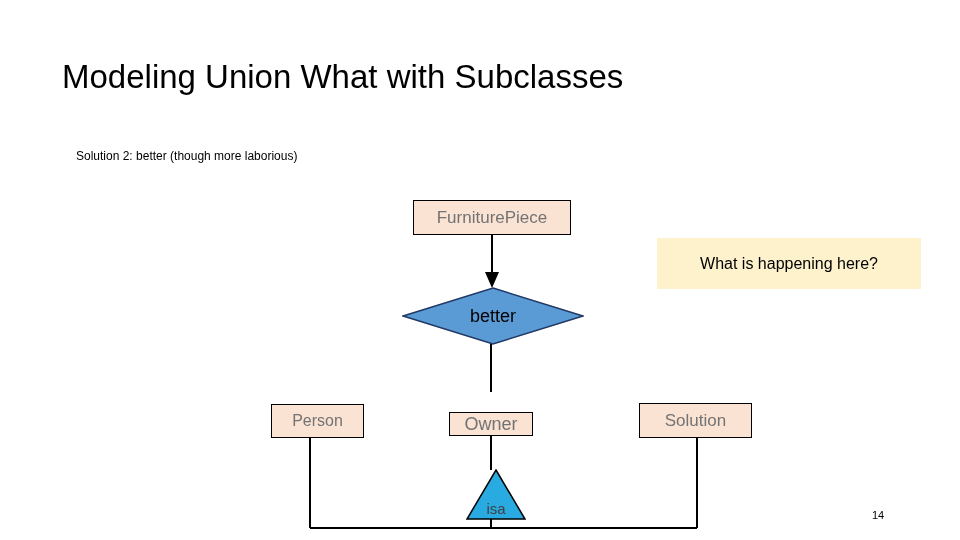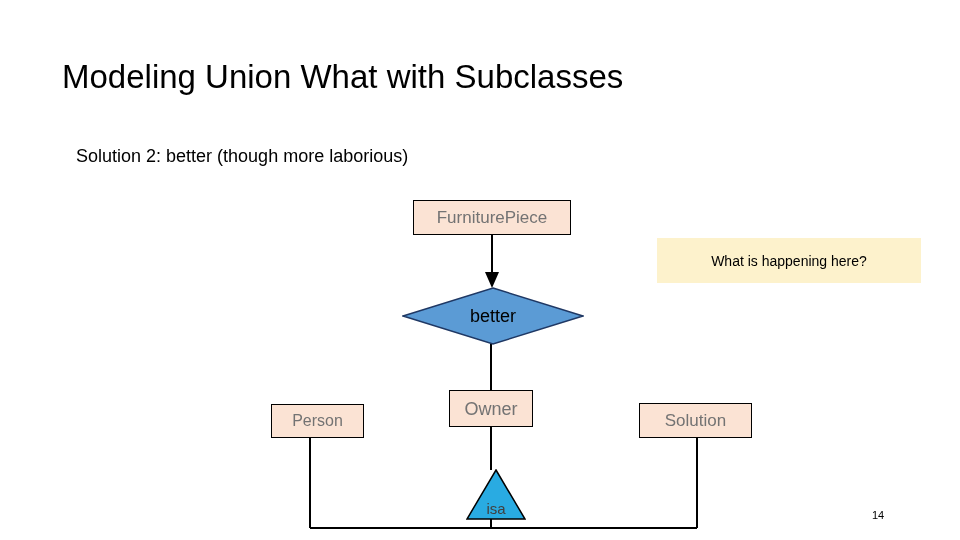--- a/index.html
+++ b/index.html
@@ -29,21 +29,21 @@
     letter-spacing: 0px;
     color: #000000;
     white-space: nowrap;
     font-stretch: condensed;
   }
   #slide-subtitle {
     position: absolute;
     left: 76px;
     top: 142px;
     width: 800px;
-    font-size: 18px;
+    font-size: 12px;
     line-height: 28px;
     font-weight: 400;
     color: #000000;
     white-space: nowrap;
   }
   #page-number {
     position: absolute;
     left: 872px;
     top: 508px;
     font-size: 11px;
@@ -91,47 +91,47 @@
   }
   #box-person {
     left: 271px;
     top: 404px;
     width: 93px;
     height: 34px;
     font-size: 16px;
   }
   #box-owner {
     left: 449px;
-    top: 390px;
+    top: 412px;
     width: 84px;
-    height: 37px;
+    height: 24px;
     font-size: 18px;
   }
   #box-company {
     left: 639px;
     top: 403px;
     width: 113px;
     height: 35px;
     font-size: 17px;
   }
 
   
   #callout-question {
     position: absolute;
     left: 657px;
     top: 238px;
     width: 264px;
-    height: 45px;
+    height: 51px;
     box-sizing: border-box;
     background: #FDF2CC;
     border: 0;
     display: flex;
     align-items: center;
     justify-content: center;
-    font-size: 14px;
+    font-size: 16px;
     line-height: 22px;
     color: #000000;
     white-space: nowrap;
   }
 
   
   #diamond-ownedby {
     position: absolute;
     left: 402px;
     top: 287px;

